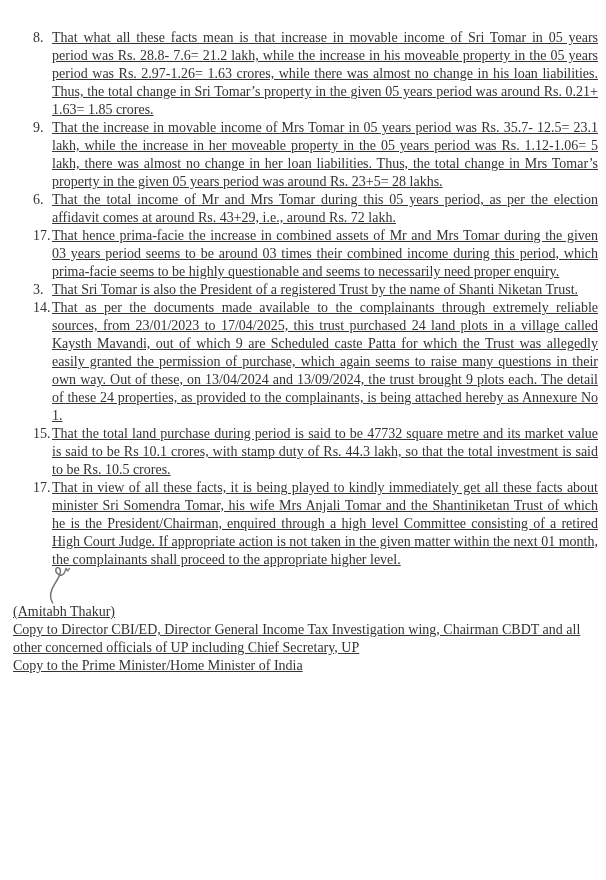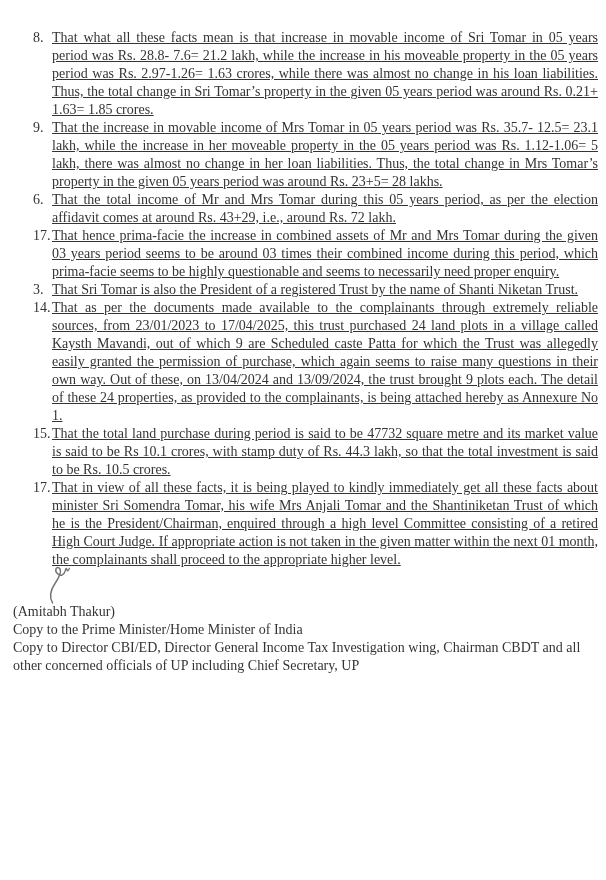--- a/index.html
+++ b/index.html
@@ -38,20 +38,21 @@
     position: relative;
     height: 34px;
   }
   .sig-svg {
     position: absolute;
     left: 44px;
     top: -6px;
   }
   .footer {
     margin: 0 8px 0 13px;
+    text-decoration: underline;
   }
   .footer-line {
     display: block;
   }
 </style>
 </head>
 <body>
 
 <div class="page">
 
@@ -102,17 +103,17 @@
   </div>
 
   <div class="sig-block">
     <svg class="sig-svg" width="34" height="42" viewBox="0 0 30 40">
       <path d="M7 38 C4 33 5 26 9 20 C13 14 16.5 8 13.5 5 C10.5 2.8 8.5 7 11.5 10 C14.5 13 18 11.5 19 7.5 C19.4 5.5 20 4.2 20.5 6.2 C21 8.2 22 7.2 23 5.2" fill="none" stroke="#757575" stroke-width="1.4" stroke-linecap="round" stroke-linejoin="round"></path>
     </svg>
   </div>
 
   <div class="footer">
     <span class="footer-line">(Amitabh Thakur)</span>
+    <span class="footer-line">Copy to Director CBI/ED, Director General Income Tax Investigation wing, Chairman CBDT and all other concerned officials of UP including Chief Secretary, UP</span>
     <span class="footer-line">Copy to the Prime Minister/Home Minister of India</span>
-    <span class="footer-line">Copy to Director CBI/ED, Director General Income Tax Investigation wing, Chairman CBDT and all other concerned officials of UP including Chief Secretary, UP</span>
   </div>
 
 </div>
 
 </body></html>

